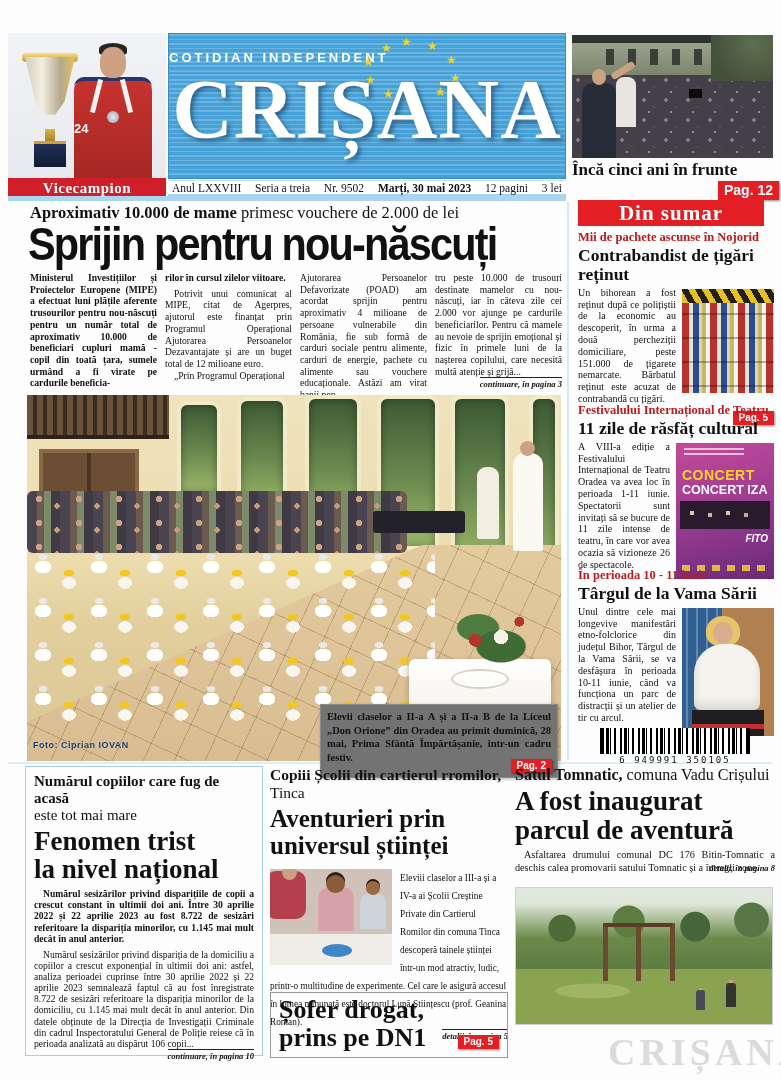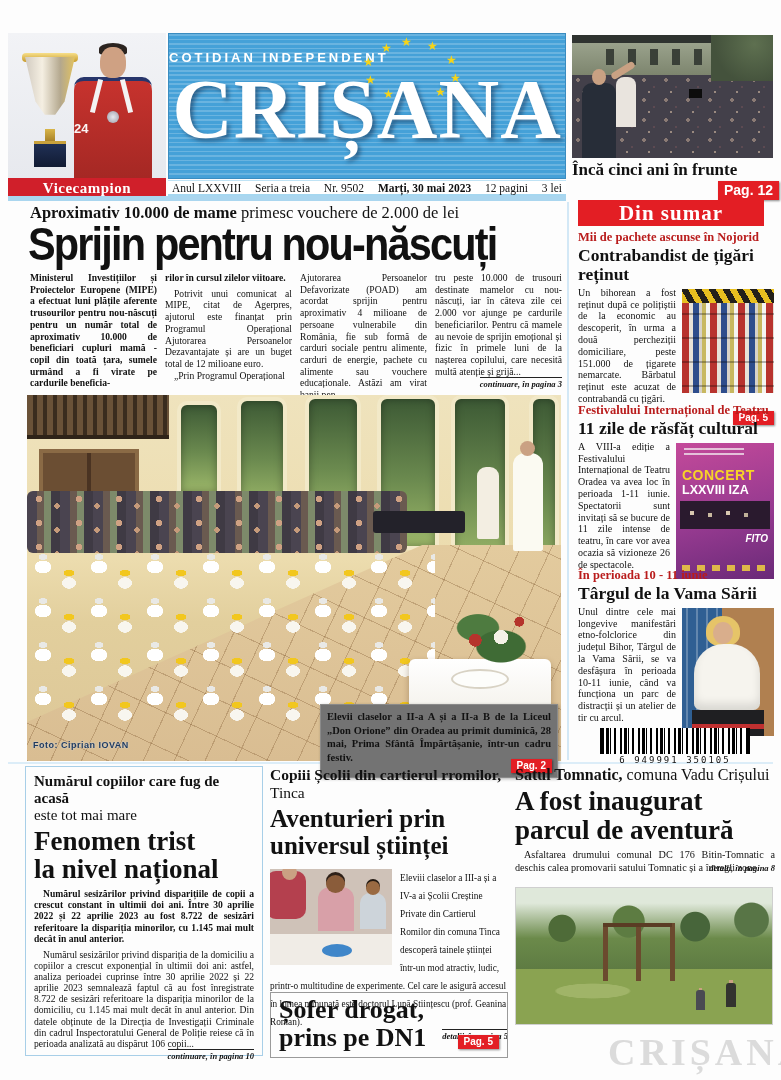--- a/index.html
+++ b/index.html
@@ -327,21 +327,21 @@
     <div class="s-badge-row"><span class="badge">Pag. 5</span></div>
   </div>
 
   <div class="s-item si2">
     <div class="s-kicker">Festivalului Internațional de Teatru</div>
     <div class="s-head">11 zile de răsfăț cultural</div>
     <div class="s-body">
       <span class="s-img img-poster">
         <span class="po-top"></span>
         <span class="po-t1">CONCERT</span>
-        <span class="po-t2">LXXVIII IZA</span>
+        <span class="po-t2">CONCERT IZA</span>
         <span class="po-band"></span>
         <span class="po-t3">FITO</span>
         <span class="po-dots"></span>
       </span>
       <span>A VIII-a ediție a Festivalului Internațional de Teatru Oradea va avea loc în perioada 1-11 iunie. Spectatorii sunt invitați să se bucure de 11 zile intense de teatru, în care vor avea ocazia să vizioneze 26 de spectacole.</span>
     </div>
   </div>
 
   <div class="s-item si3">
     <div class="s-kicker">În perioada 10 - 11 iunie</div>

